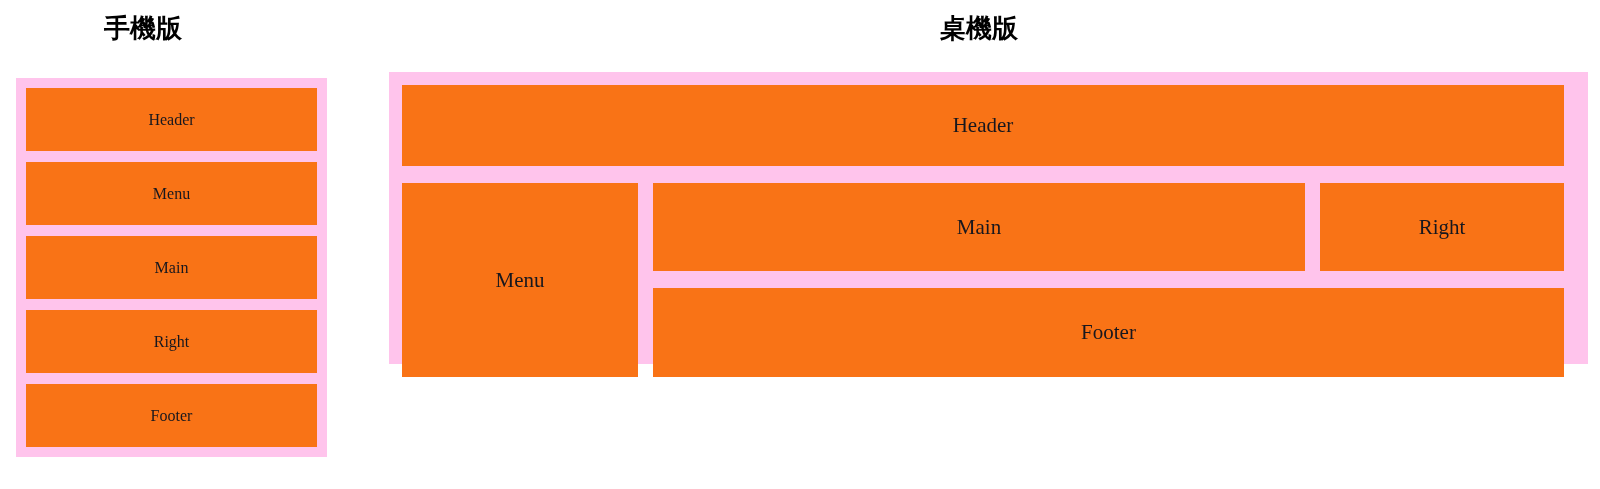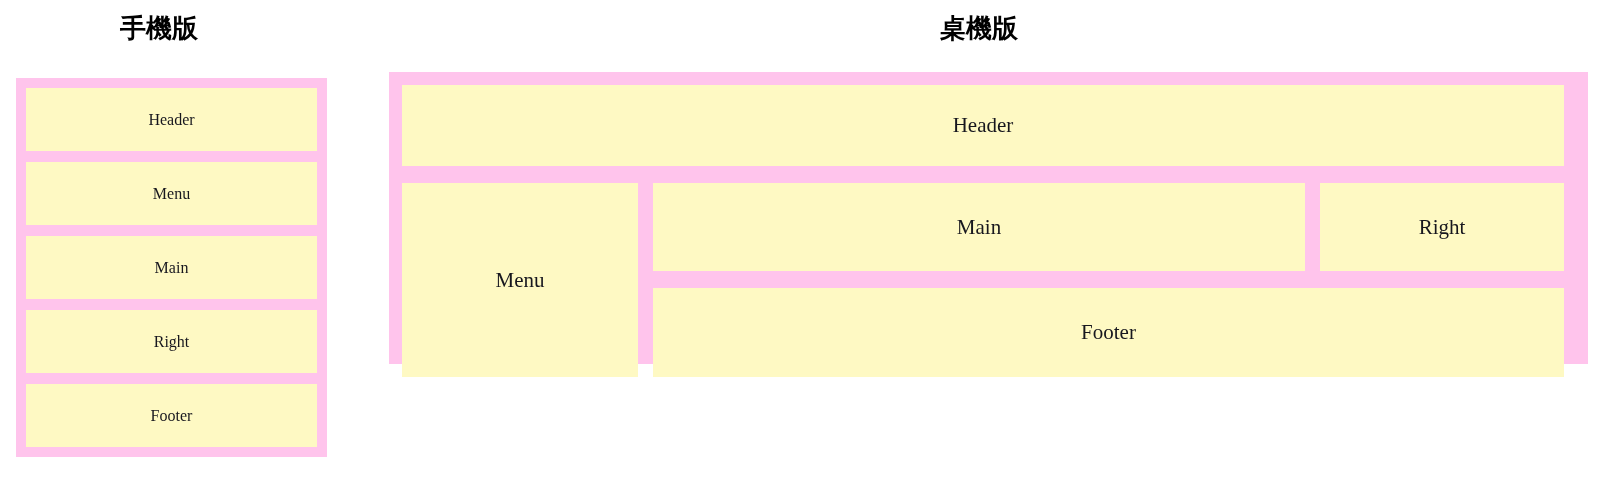--- a/index.html
+++ b/index.html
@@ -20,26 +20,26 @@
   
   .title {
     position: absolute;
     font-family: "DejaVu Sans", "Liberation Sans", sans-serif;
     font-weight: bold;
     font-size: 26px;
     line-height: 1;
     color: #000000;
     white-space: nowrap;
   }
-  #title-mobile  { left: 120px;  top: 15px; }
+  #title-mobile  { left: 104px;  top: 15px; }
   #title-desktop { left: 940px;  top: 15px; }
 
   
   .cell {
-    background: #fef9c3;
+    background: #f97316;
     color: #17171e;
     display: flex;
     align-items: center;
     justify-content: center;
     text-align: center;
     box-sizing: border-box;
   }
 
   
   #mobile-layout {

